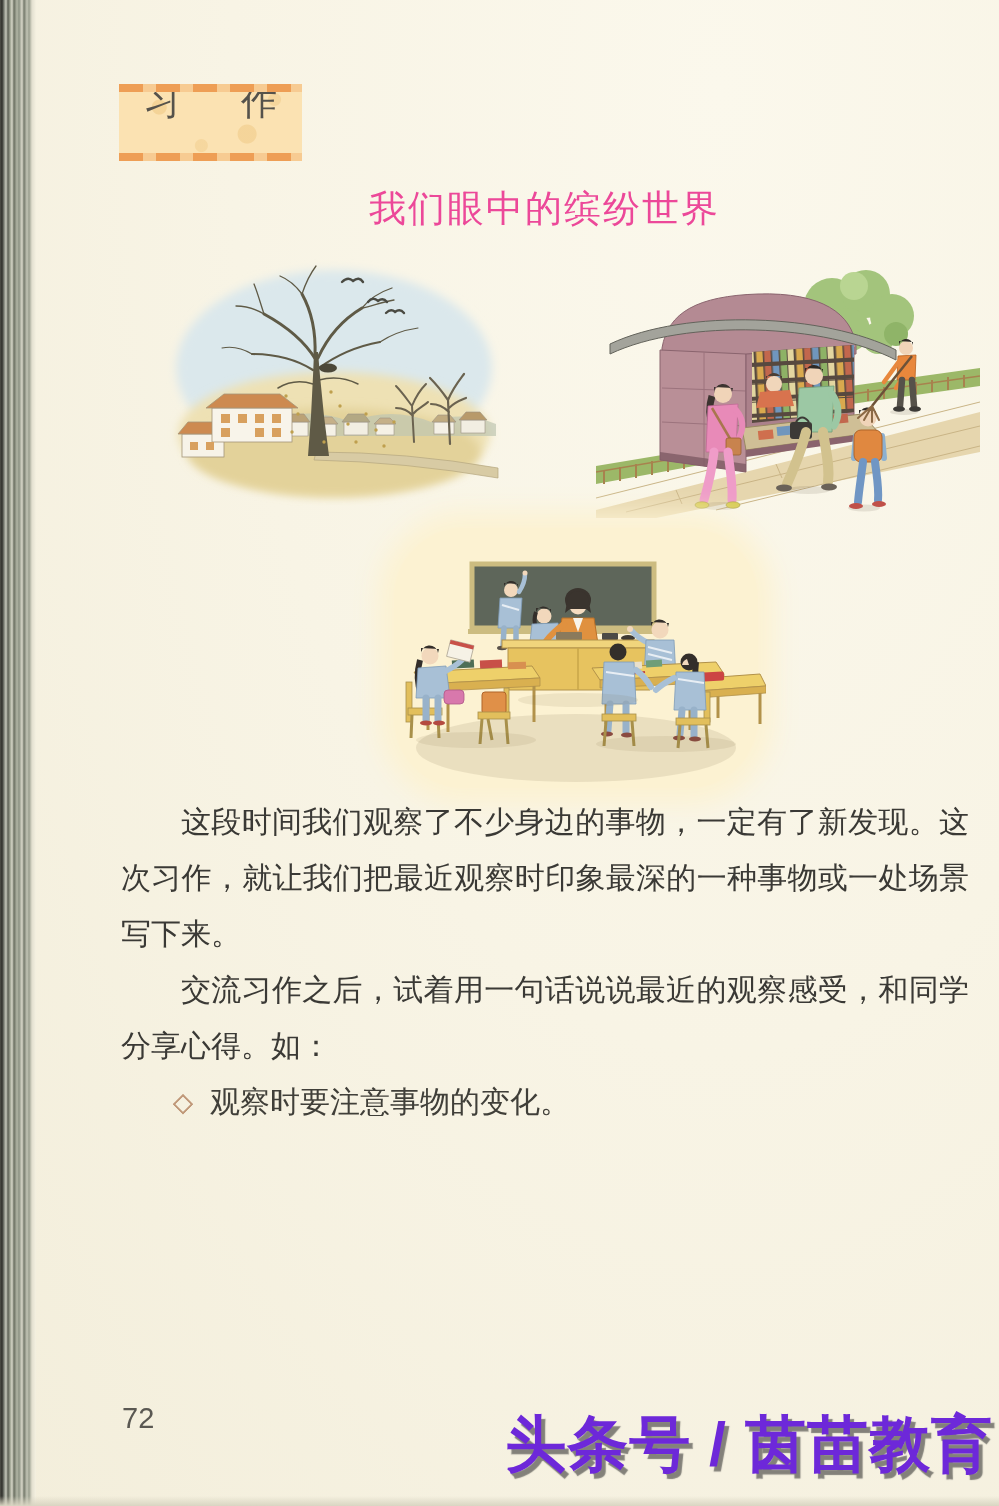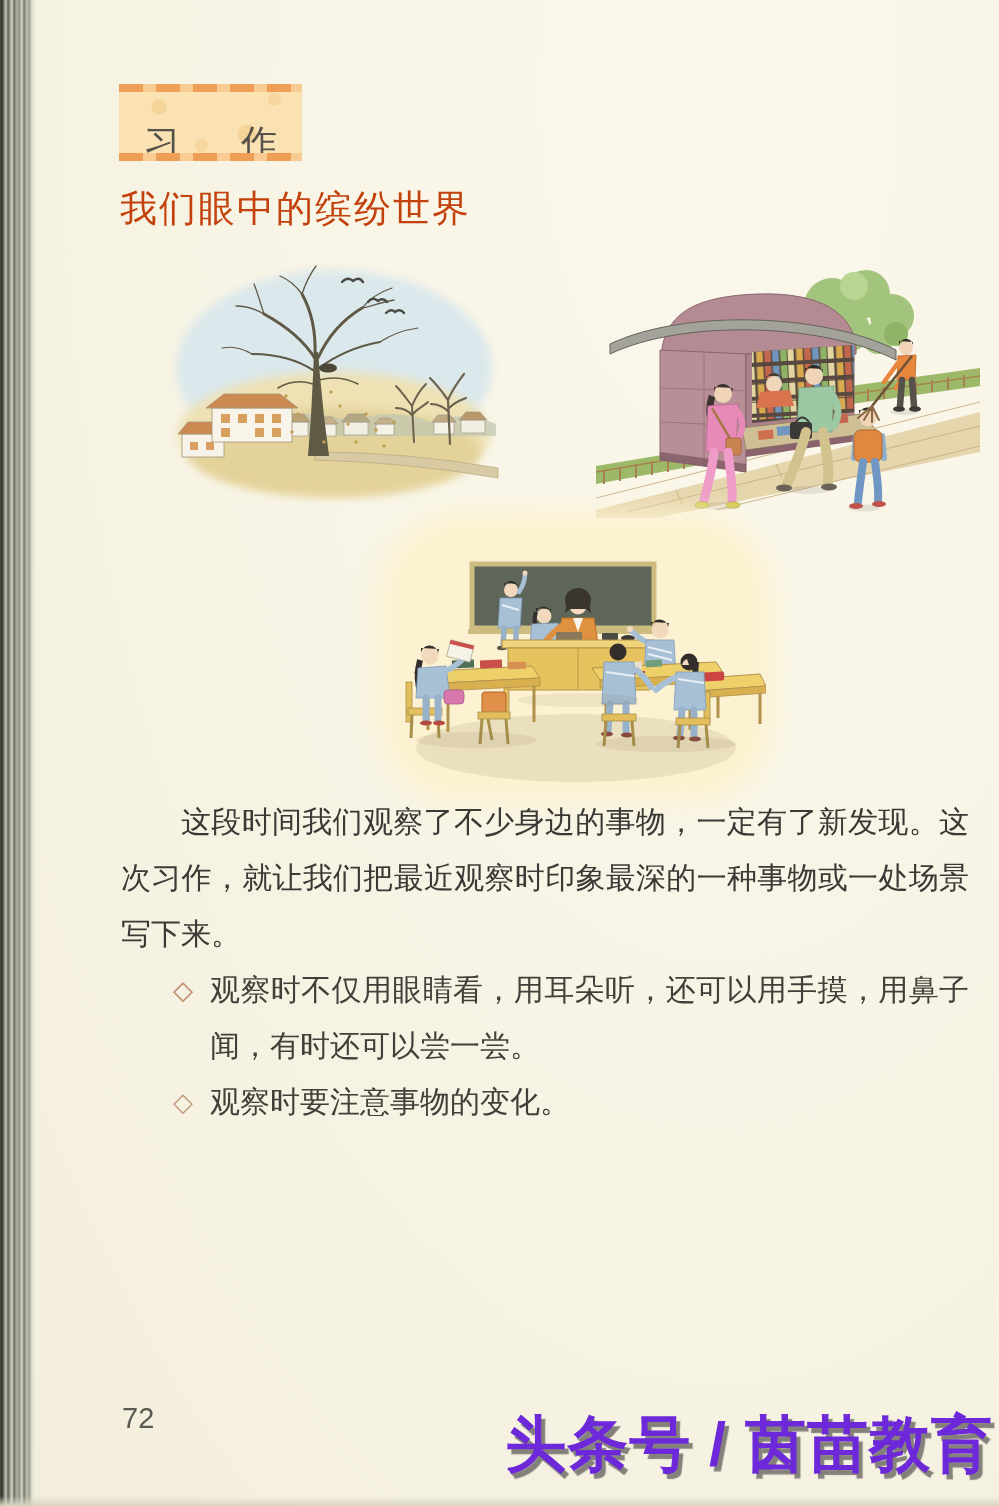--- a/index.html
+++ b/index.html
@@ -21,33 +21,33 @@
     background:linear-gradient(0deg, #d9d5c2 0px, rgba(217,213,194,0) 10px);
   }
   .badge{
     position:absolute;left:119px;top:84px;width:183px;height:77px;
     background-color:#fbe2b2;
     background-image:
       radial-gradient(circle at 22% 30%, rgba(238,199,130,.55) 0 7px, rgba(238,199,130,0) 8px),
       radial-gradient(circle at 70% 65%, rgba(238,199,130,.5) 0 9px, rgba(238,199,130,0) 10px),
       radial-gradient(circle at 45% 80%, rgba(238,199,130,.4) 0 6px, rgba(238,199,130,0) 7px),
       radial-gradient(circle at 85% 20%, rgba(238,199,130,.45) 0 6px, rgba(238,199,130,0) 7px);
-    display:flex;align-items:flex-end;justify-content:center;
+    display:flex;align-items:flex-start;justify-content:center;
   }
   .badge .stripe{position:absolute;left:0;right:0;height:8px;
     background:repeating-linear-gradient(90deg,#ee9e55 0 24px,#f7cb92 24px 37px);}
   .badge .stripe.top{top:0;}
   .badge .stripe.bottom{bottom:0;}
   .badge-text{
     font-size:36px;color:#55524b;letter-spacing:26px;text-indent:26px;
     white-space:nowrap;line-height:1;
   }
   .title{
     position:absolute;left:120px;width:849px;top:184px;
-    text-align:left;font-size:37px;letter-spacing:2px;color:#c2410c;
+    text-align:center;font-size:37px;letter-spacing:2px;color:#ec4899;
   }
   .illus{position:absolute;}
   #illus-landscape{left:166px;top:256px;width:336px;height:250px;}
   #illus-kiosk{left:596px;top:260px;width:384px;height:258px;}
   #illus-classroom{left:386px;top:520px;width:380px;height:276px;}
   .text-block{
     position:absolute;left:121px;width:848px;top:794px;
     font-size:30px;line-height:56px;text-align:justify;color:#3a3935;
   }
   .text-block p{margin:0;text-indent:2em;}
@@ -423,27 +423,27 @@
   <g fill="rgba(120,100,60,0.10)">
     <ellipse cx="90" cy="220" rx="60" ry="8"></ellipse>
         <ellipse cx="280" cy="224" rx="70" ry="8"></ellipse>
         <ellipse cx="192" cy="180" rx="60" ry="7"></ellipse>
   </g>
 </svg>
 </div>
 
 <div class="text-block">
   <p>这段时间我们观察了不少身边的事物，一定有了新发现。这次习作，就让我们把最近观察时印象最深的一种事物或一处场景写下来。</p>
+  <p>交流习作之后，试着用一句话说说最近的观察感受，和同学分享心得。如：</p>
   <ul class="tips">
     <li>
       <span class="dm">◇</span>
     </li>
     <li>
       <span class="dm">◇</span>
-      <span>观察时不仅用眼睛看，用耳朵听，还可以用手摸，用鼻子闻，有时还可以尝一尝。</span>
     </li>
     <li>
       <span class="dm">◇</span>
       <span>观察时要注意事物的变化。</span>
     </li>
   </ul>
 </div>
 
 <div class="page-number">72</div>
 <div class="watermark">头条号 / 茵苗教育</div>

